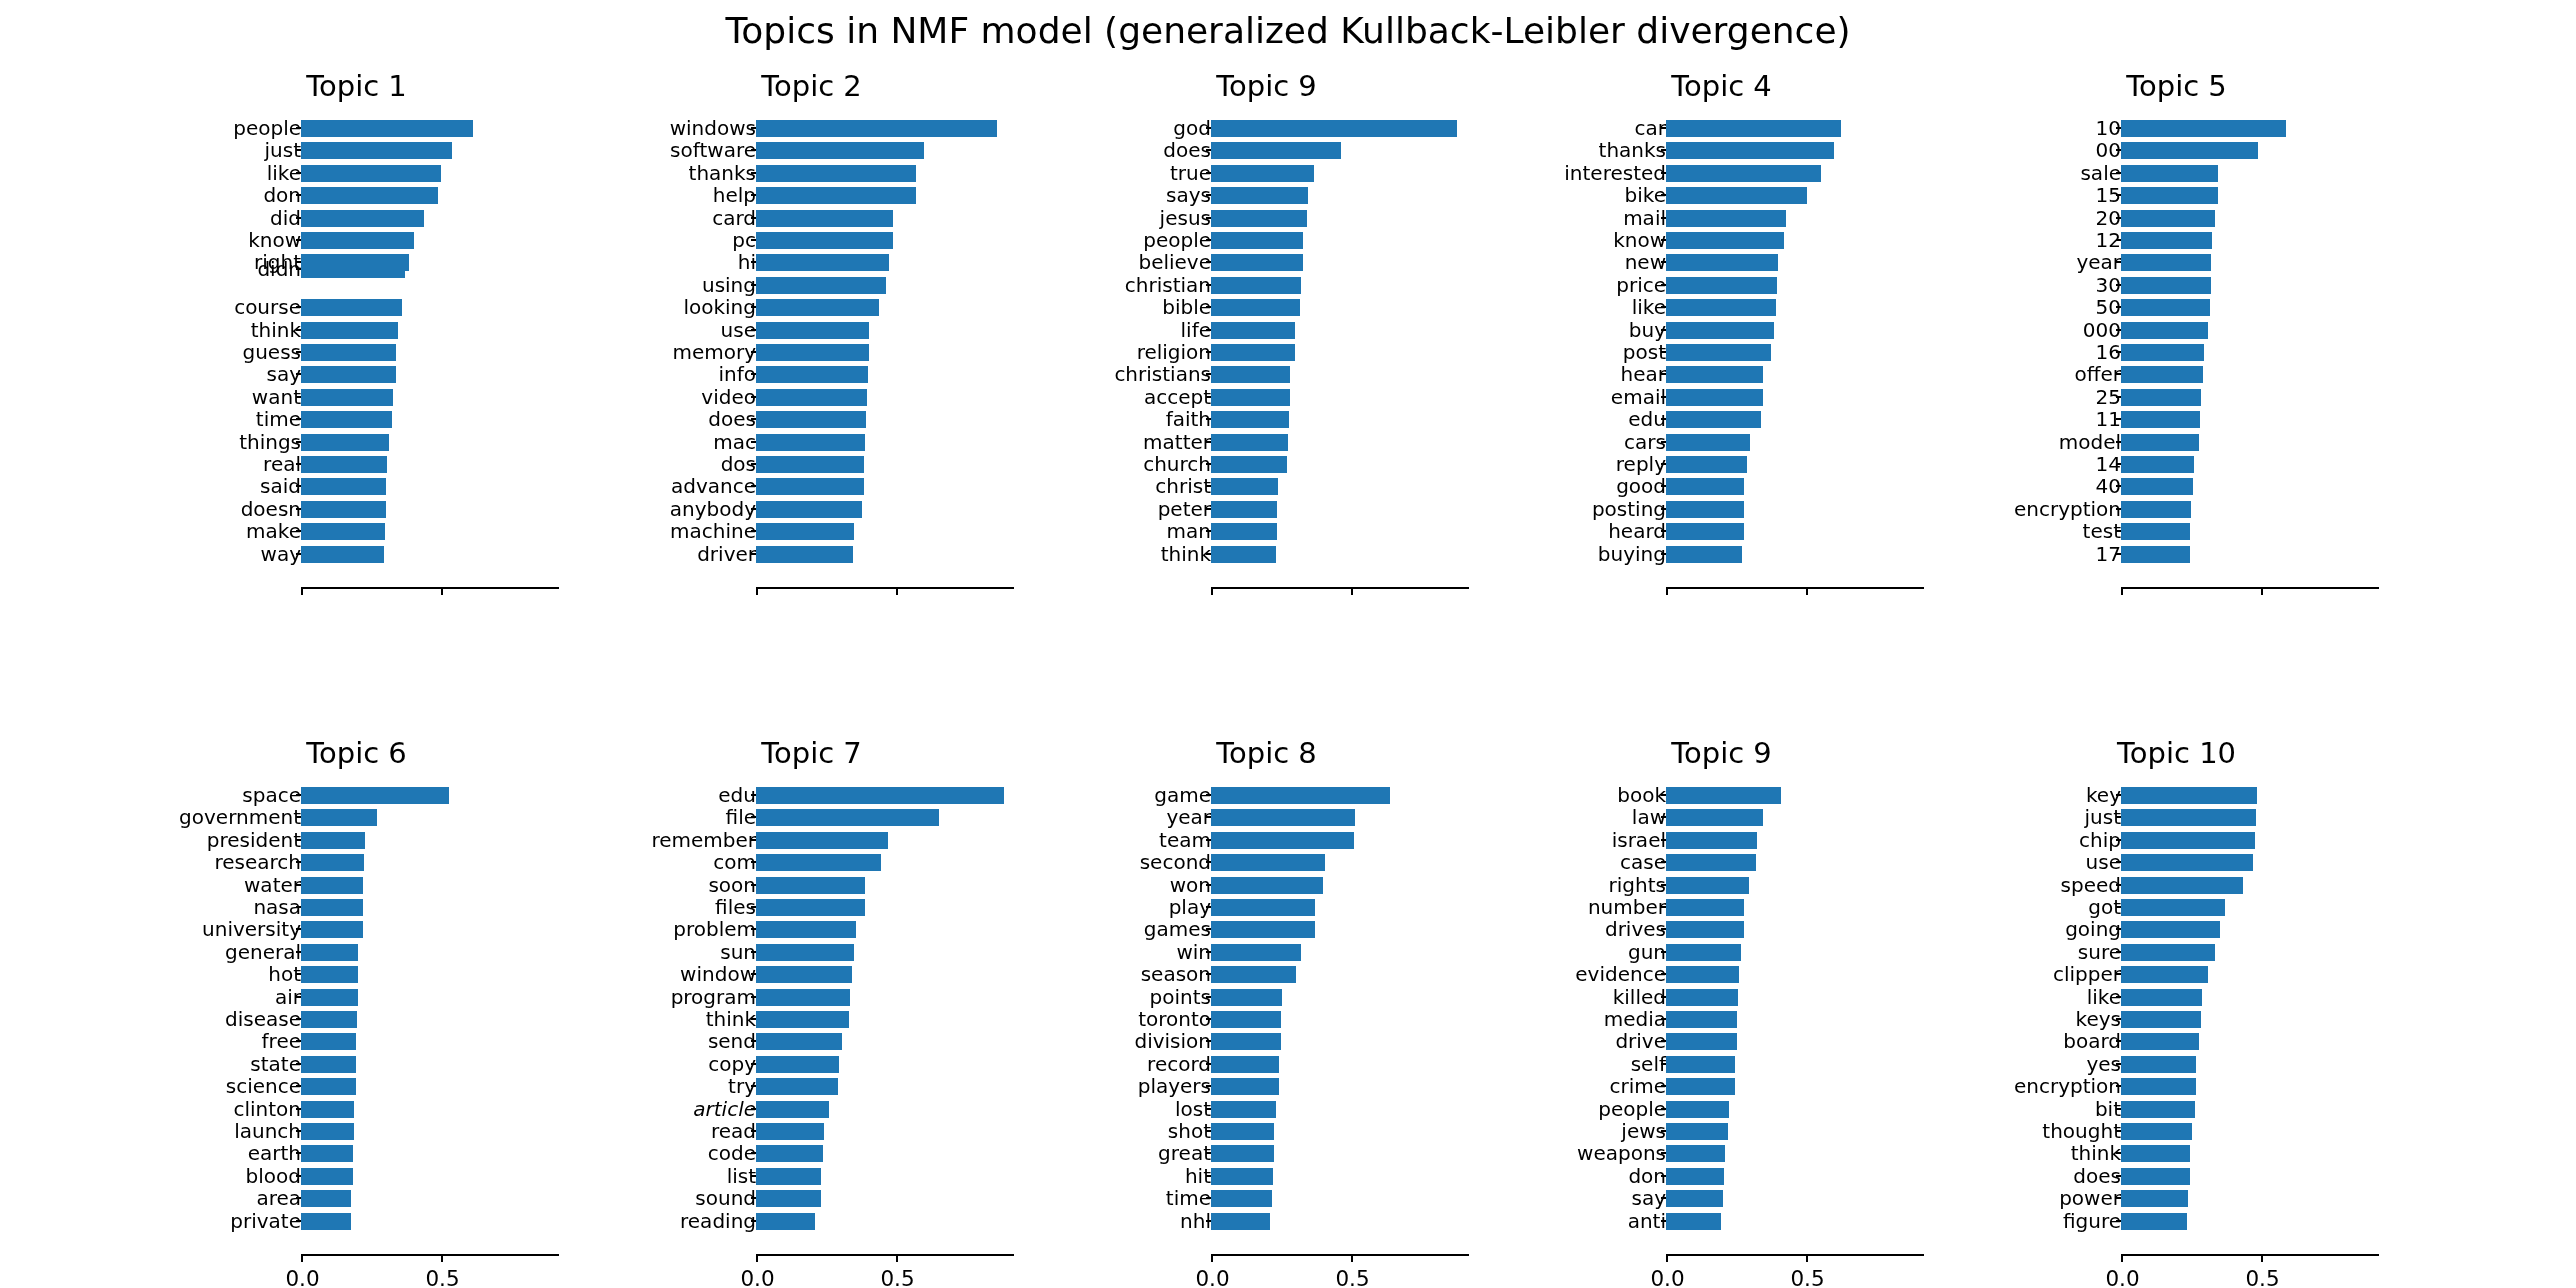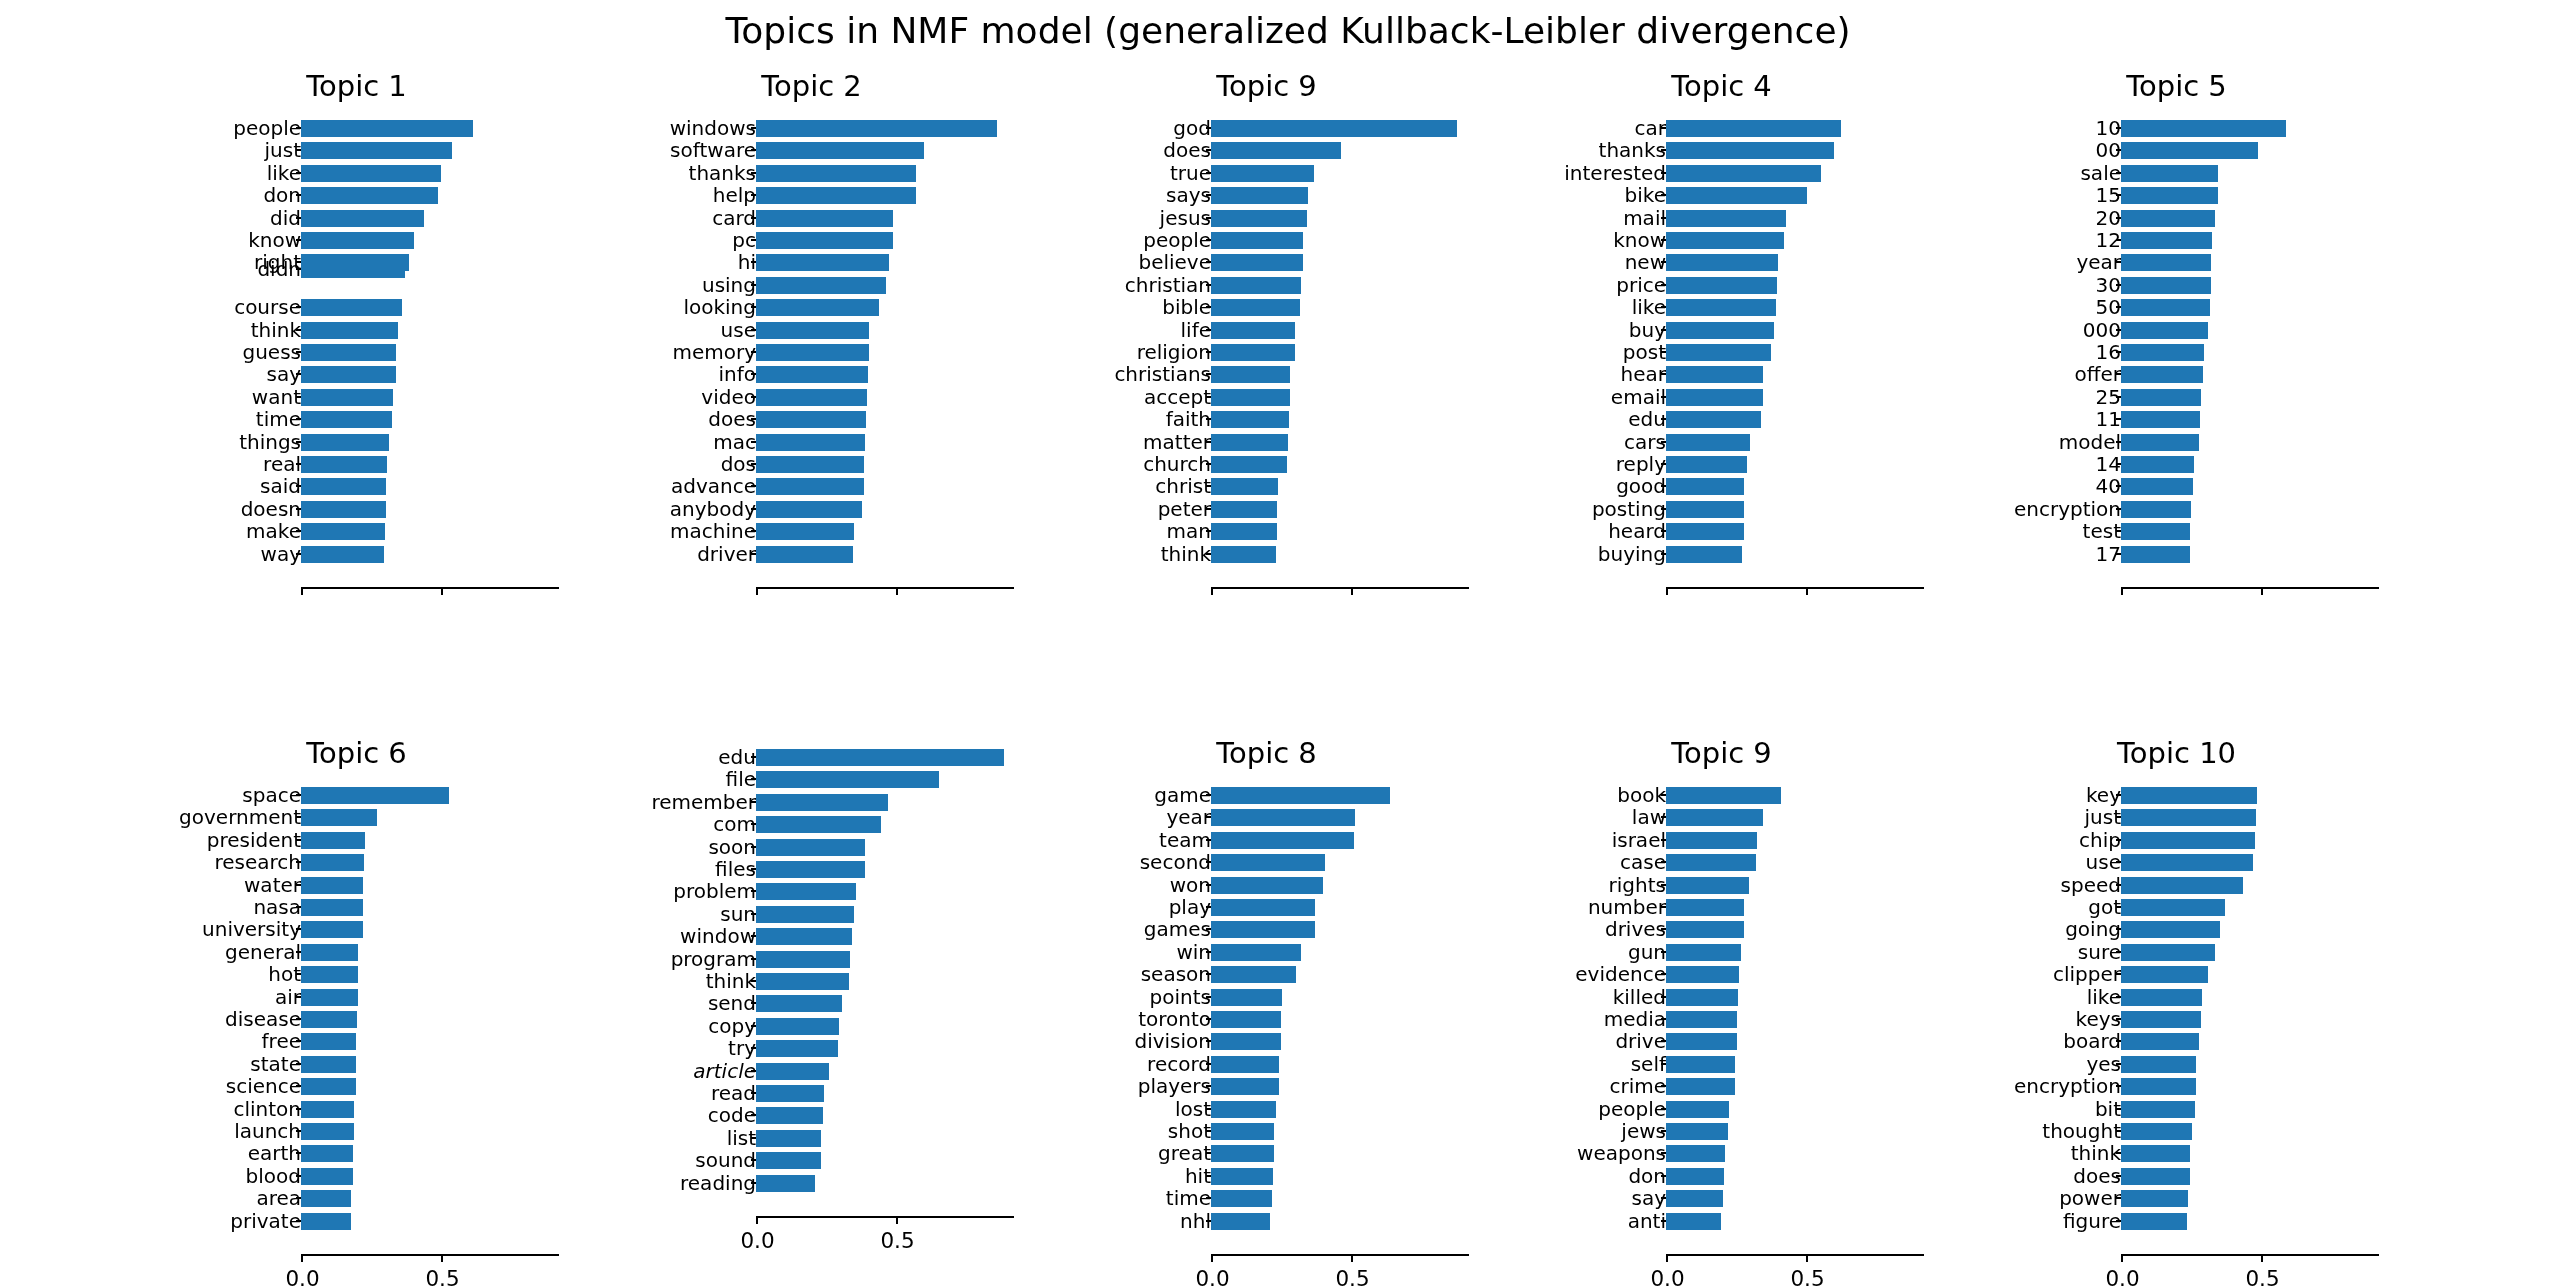--- a/index.html
+++ b/index.html
@@ -762,20 +762,21 @@
             <div class="bar" style="width: 50px; background: rgb(31, 119, 180);"></div>
           </div>
           <div class="xaxis" style="width: 258px;"></div>
           <div class="xtick" style="left: 172px;"></div>
           <div class="xticklabel" style="left: 172px;">0.0</div>
           <div class="xtick" style="left: 312px;"></div>
           <div class="xticklabel" style="left: 312px;">0.5</div>
         </div>
       </div>
       <div class="subplot" style="left: 584px; top: 734px;">
+        <div class="subplot-title">Topic 7</div>
         <div class="plot-area">
           <div class="bar-row" style="top: 6.9px;">
             <div class="bar-label">edu</div>
             <div class="tick-mark"></div>
             <div class="bar" style="width: 248px; background: rgb(31, 119, 180);"></div>
           </div>
           <div class="bar-row" style="top: 29px;">
             <div class="bar-label">file</div>
             <div class="tick-mark"></div>
             <div class="bar" style="width: 183px; background: rgb(31, 119, 180);"></div>

